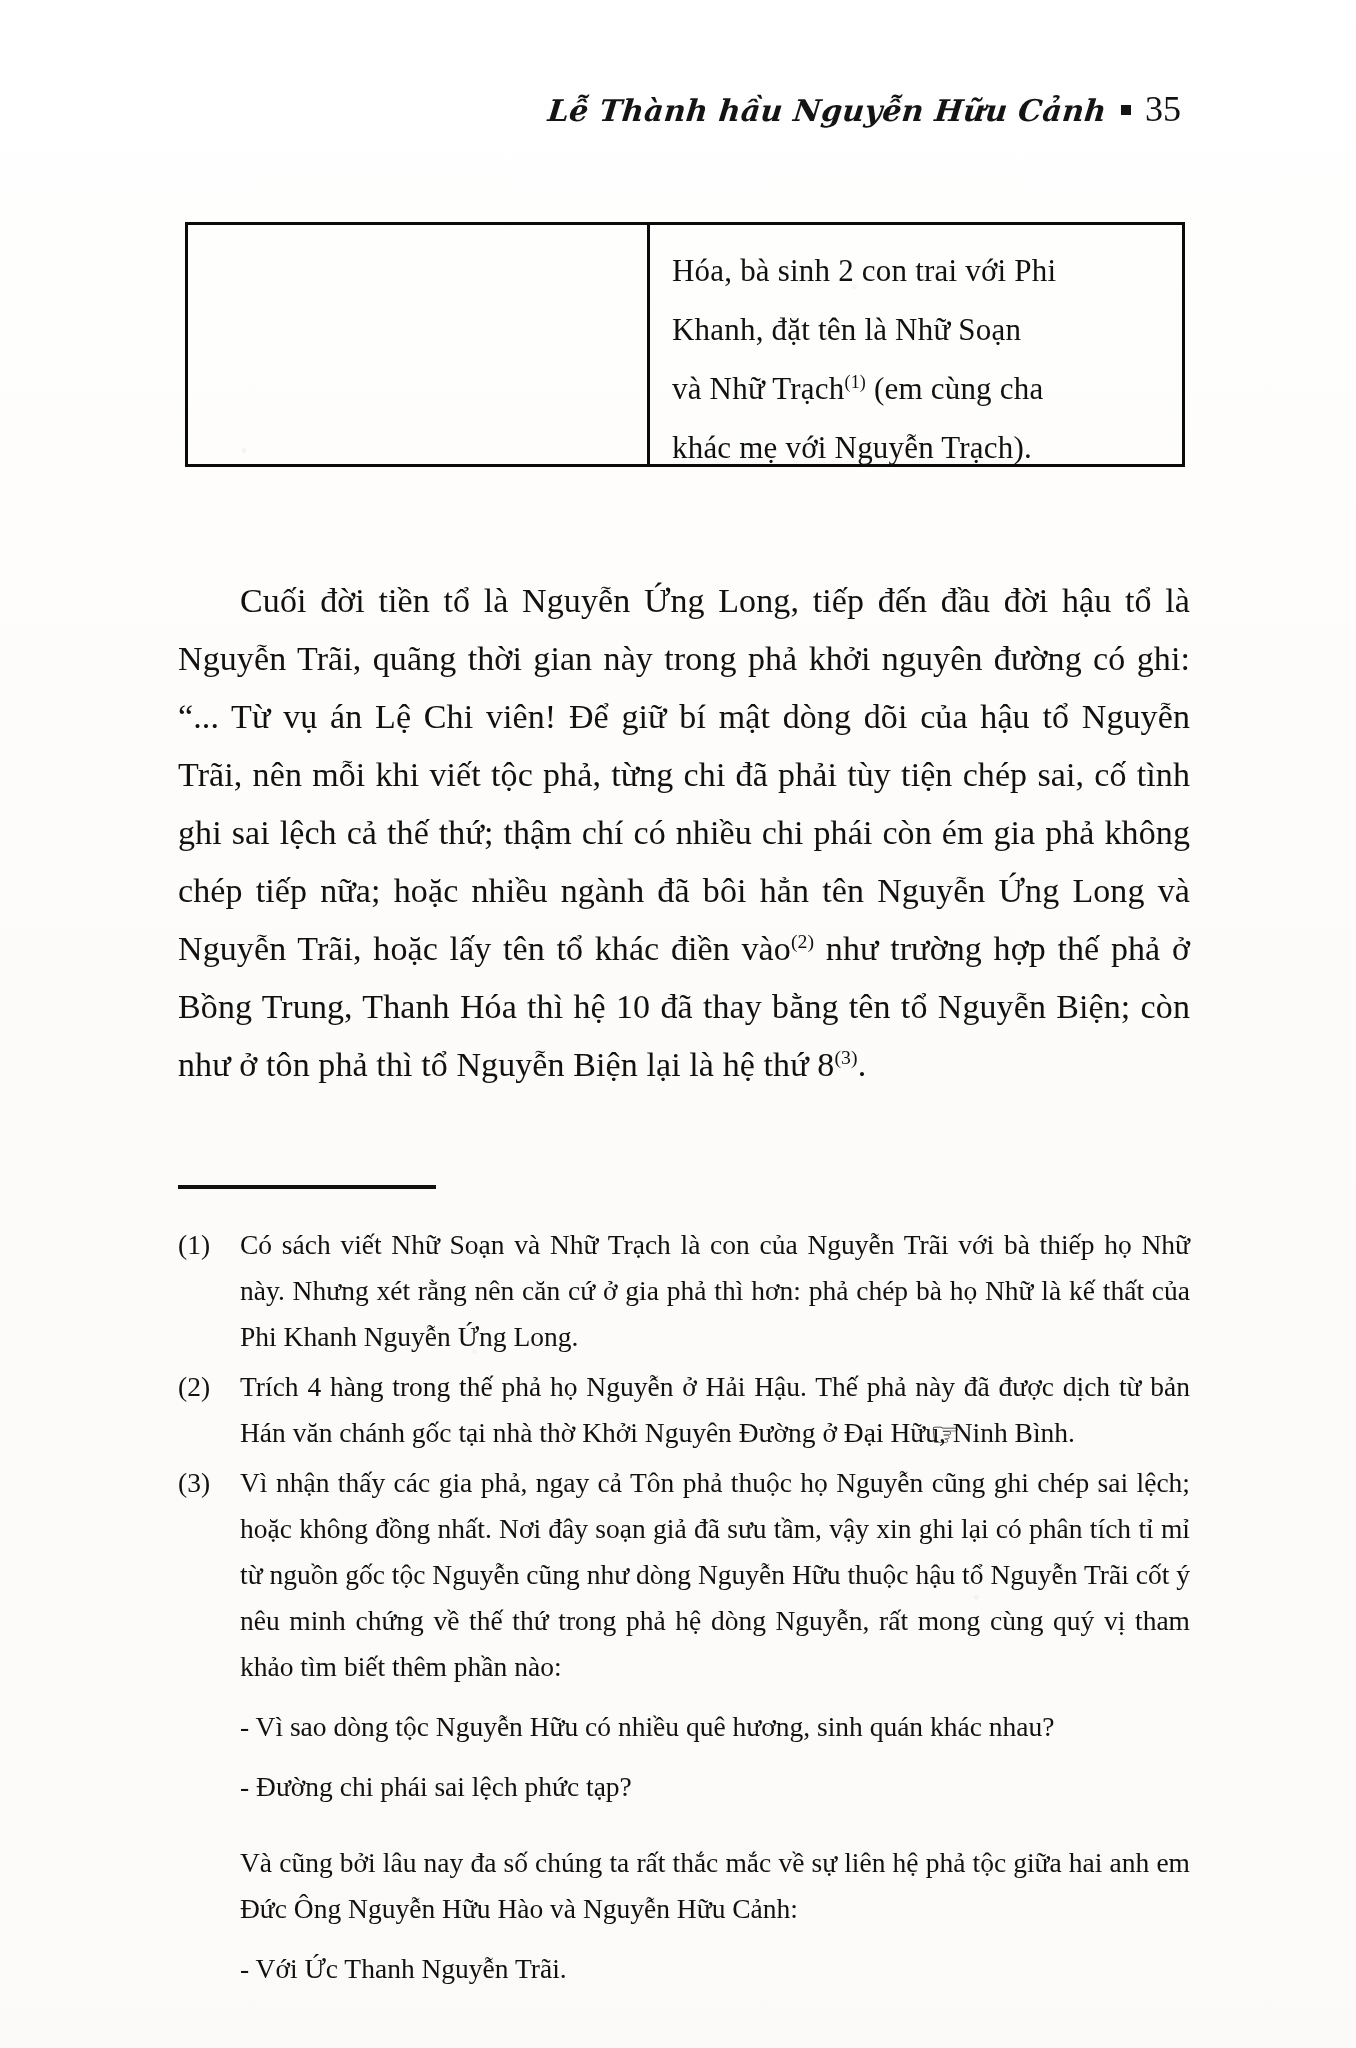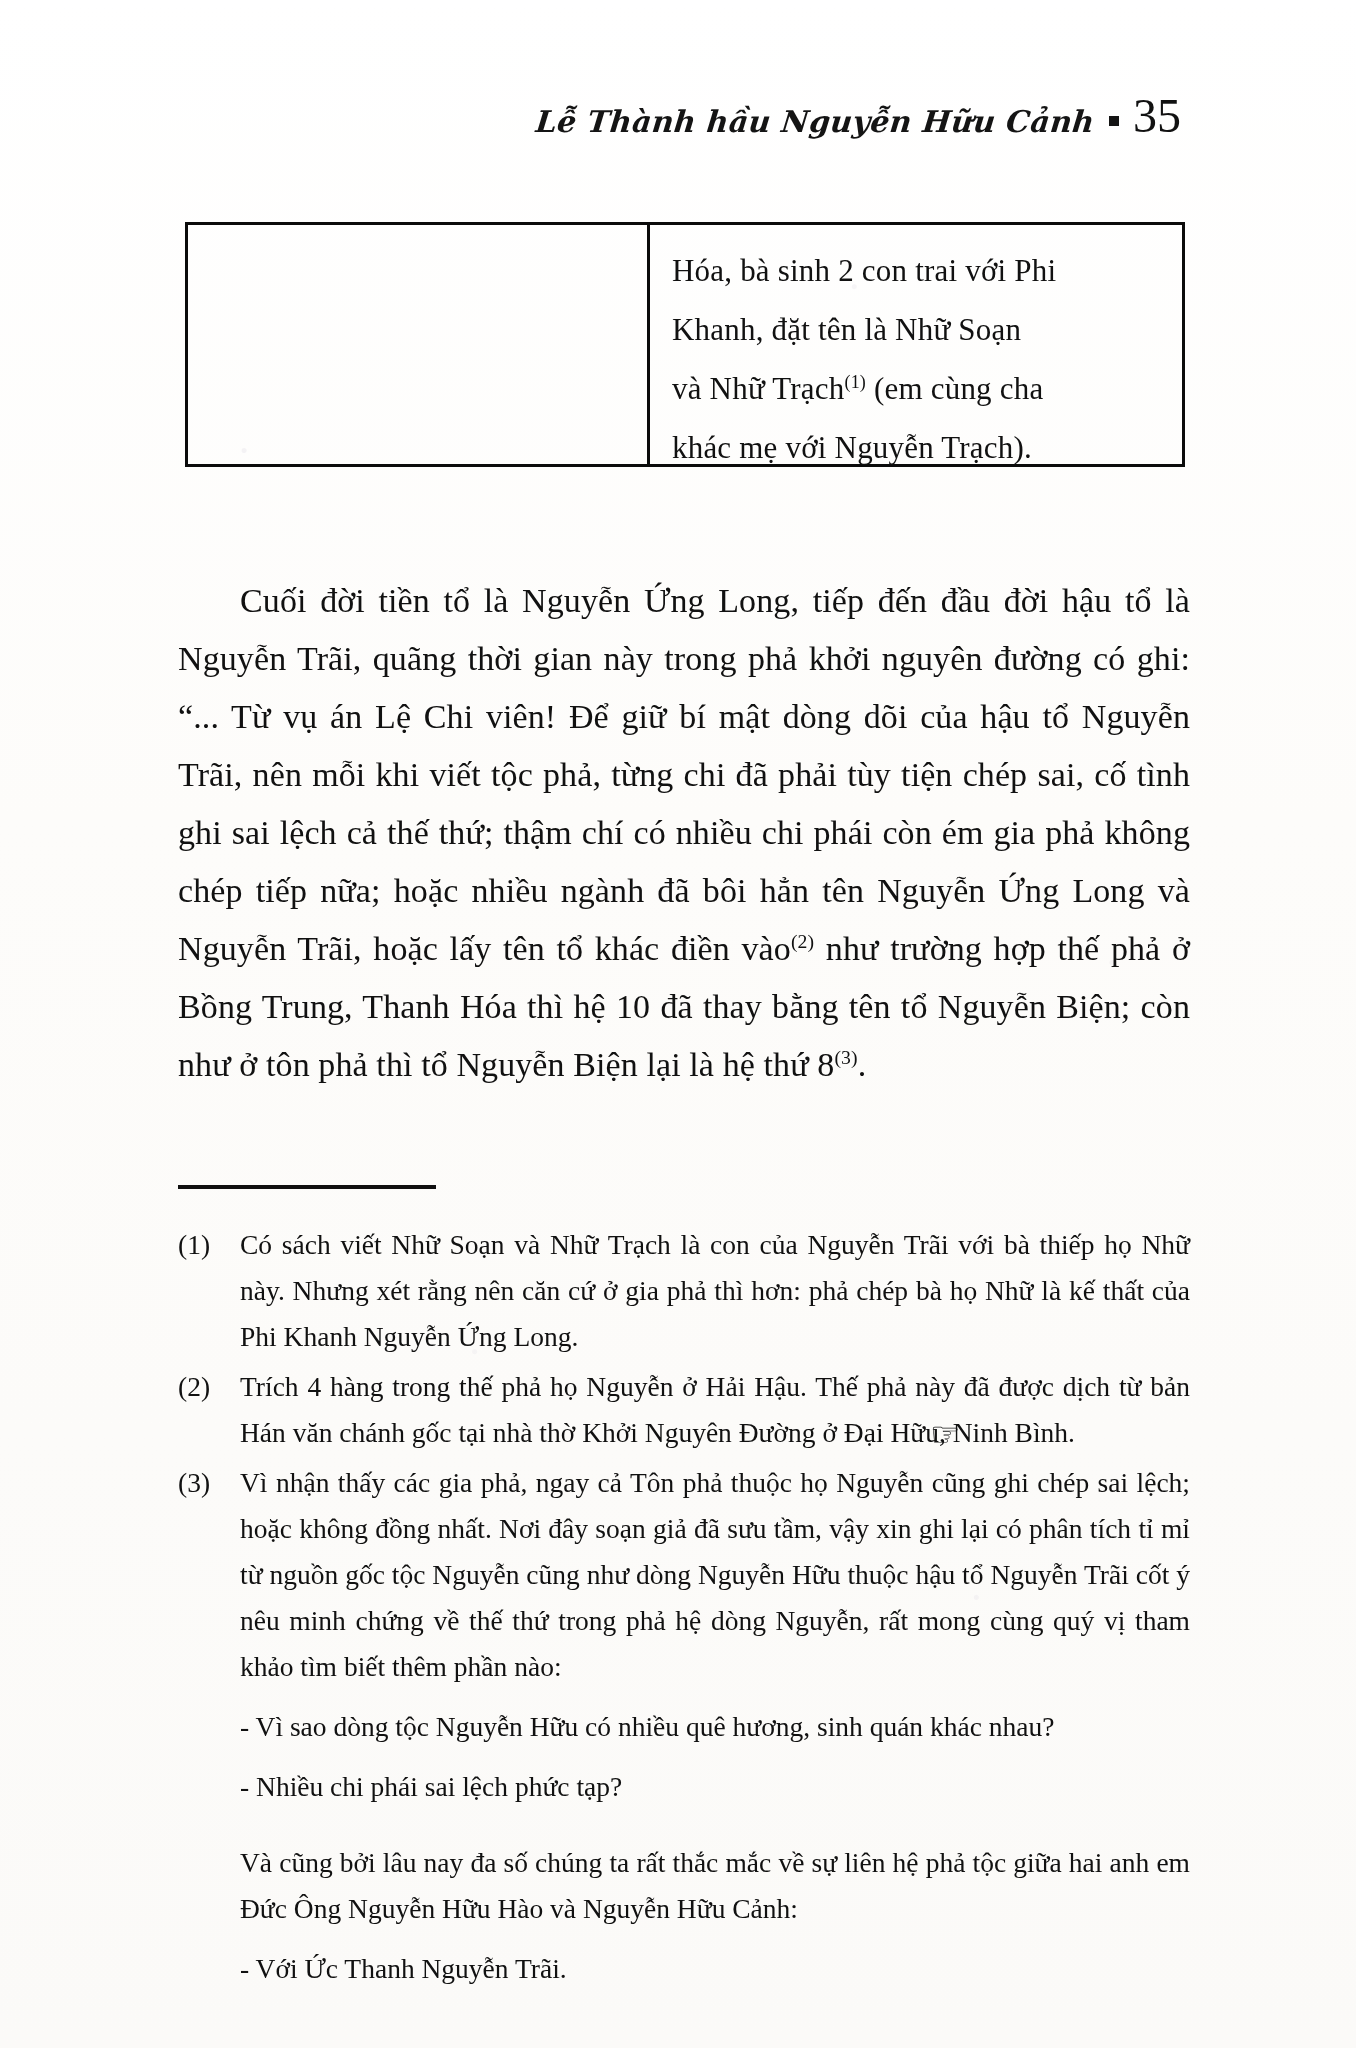--- a/index.html
+++ b/index.html
@@ -60,21 +60,21 @@
   .running-head-sep {
     display: inline-block;
     width: 10px;
     height: 10px;
     background: #141414;
     position: relative;
     top: -6px;
   }
   .running-head-page {
     font-family: "Liberation Serif", serif;
-    font-size: 48px;
+    font-size: 36px;
     color: #111111;
   }
 
   
   .quote-table {
     position: absolute;
     top: 222px;
     left: 185px;
     width: 1000px;
     height: 245px;
@@ -223,21 +223,21 @@
         <span class="footnote-body">Trích 4 hàng trong thế phả họ Nguyễn ở Hải Hậu. Thế phả này đã được dịch từ bản Hán văn chánh gốc tại nhà thờ Khởi Nguyên Đường ở Đại Hữu, Ninh Bình.</span>
       </div>
 
       <div class="footnote">
         <span class="footnote-marker">(3)</span>
         <span class="footnote-body">Vì nhận thấy các gia phả, ngay cả Tôn phả thuộc họ Nguyễn cũng ghi chép sai lệch; hoặc không đồng nhất. Nơi đây soạn giả đã sưu tầm, vậy xin ghi lại có phân tích tỉ mỉ từ nguồn gốc tộc Nguyễn cũng như dòng Nguyễn Hữu thuộc hậu tổ Nguyễn Trãi cốt ý nêu minh chứng về thế thứ trong phả hệ dòng Nguyễn, rất mong cùng quý vị tham khảo tìm biết thêm phần nào:</span>
       </div>
 
       <div style="padding-left:62px;">
         <div class="footnote-sub">- Vì sao dòng tộc Nguyễn Hữu có nhiều quê hương, sinh quán khác nhau?</div>
-        <div class="footnote-sub">- Nhiều chi phái sai lệch phức tạp?</div>
+        <div class="footnote-sub">- Đường chi phái sai lệch phức tạp?</div>
         <div class="footnote-plain">Và cũng bởi lâu nay đa số chúng ta rất thắc mắc về sự liên hệ phả tộc giữa hai anh em Đức Ông Nguyễn Hữu Hào và Nguyễn Hữu Cảnh:</div>
         <div class="footnote-sub">- Với Ức Thanh Nguyễn Trãi.</div>
       </div>
 
     </div>
 
     <div class="hand-pointer">☞</div>
 
   </div>
 </div>

